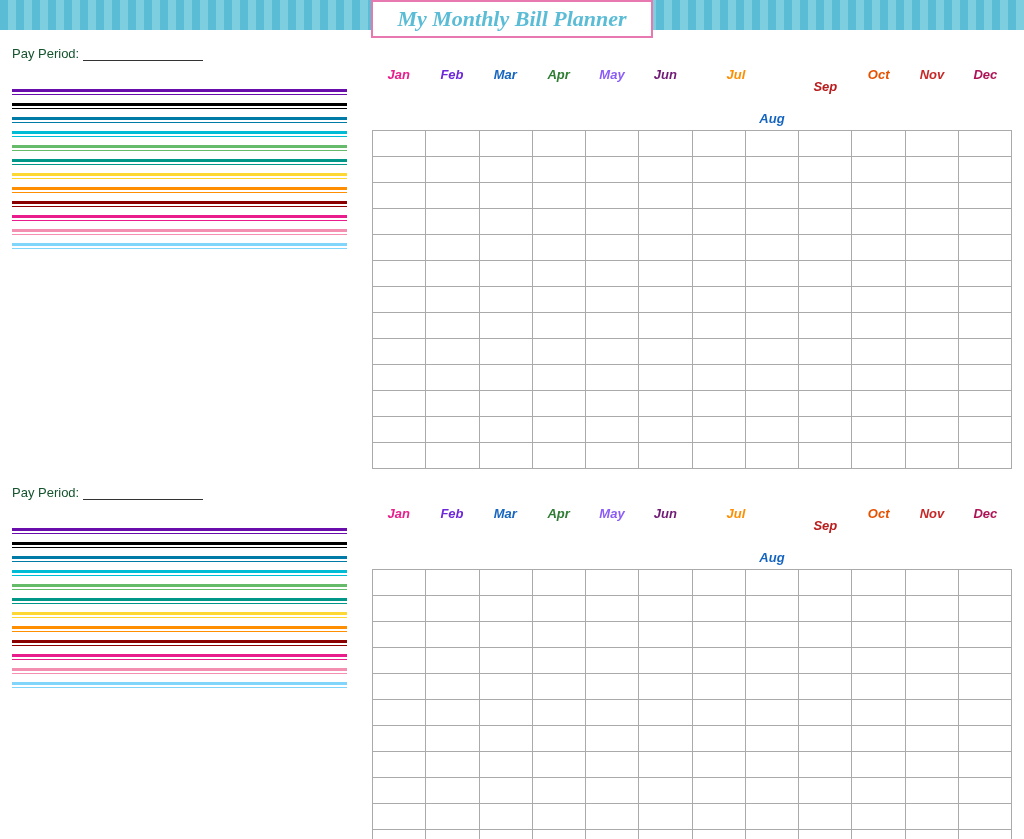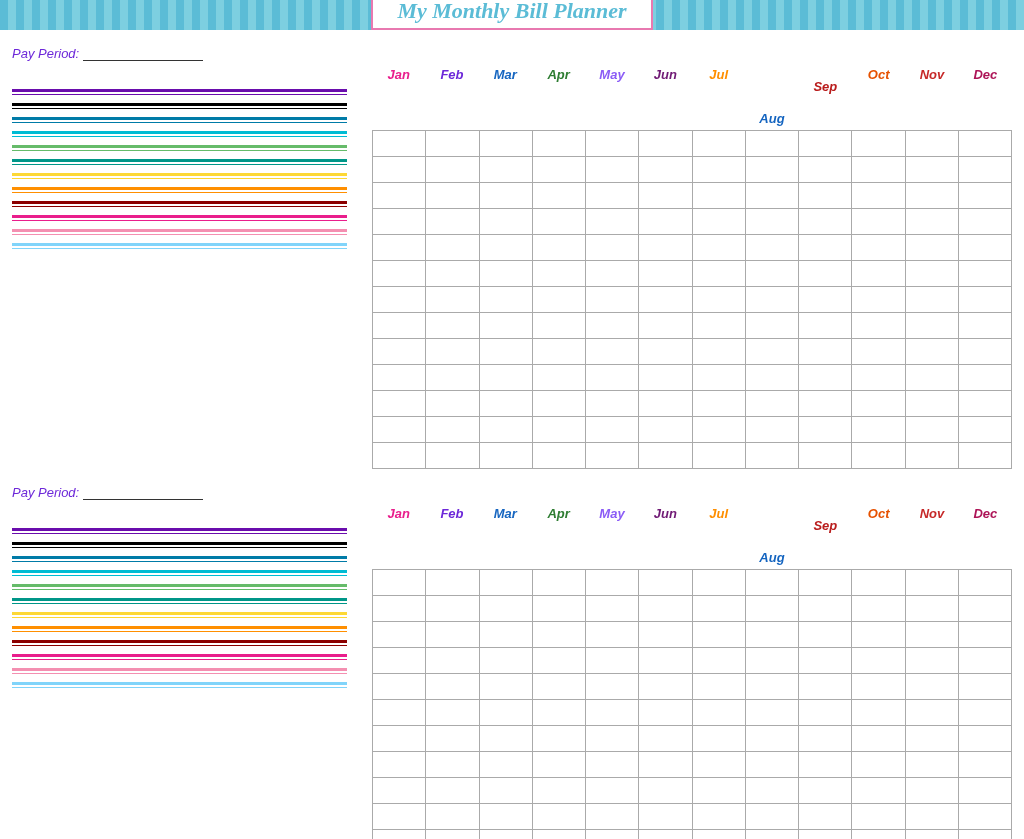--- a/index.html
+++ b/index.html
@@ -13,21 +13,21 @@
 
     
     .top-band {
       height: 30px;
       background: repeating-linear-gradient(
         90deg,
         #5bbcd6 0px, #5bbcd6 8px,
         #7dcfe0 8px, #7dcfe0 16px
       );
       display: flex;
-      align-items: flex-end;
+      align-items: flex-start;
       justify-content: center;
     }
 
     .title-box {
       border: 2px solid #e879b0;
       background: white;
       padding: 4px 24px;
       margin: 0 auto;
     }
 
@@ -45,22 +45,21 @@
 
     .pay-period-row {
       display: flex;
       align-items: center;
       margin-bottom: 4px;
       margin-top: 8px;
     }
 
     .pay-period-label {
       font-size: 13px;
-      color: #6d28d9;
-      font-style: italic;
+      color: #14532d;
     }
 
     .pay-period-line {
       display: inline-block;
       width: 120px;
       border-bottom: 1px solid #333;
       margin-left: 4px;
       height: 14px;
     }
 
@@ -128,21 +127,21 @@
     .line-black { background: #000; }
     .line-teal { background: #008080; }
 
     
     .jan { color: #e91e8c; }
     .feb { color: #6d28d9; }
     .mar { color: #1565c0; font-weight: bold; }
     .apr { color: #2e7d32; }
     .may { color: #8b5cf6; }
     .jun { color: #701a75; }
-    .jul { color: #ff8f00; }
+    .jul { color: #ff8f00; text-align: right; }
     .aug { color: #1565c0; margin-top: 44px; }
     .sep { color: #b91c1c; margin-top: 12px; }
     .oct { color: #e65100; }
     .nov { color: #c62828; }
     .dec { color: #ad1457; }
   </style>
 </head>
 <body>
 
 <div class="top-band">

